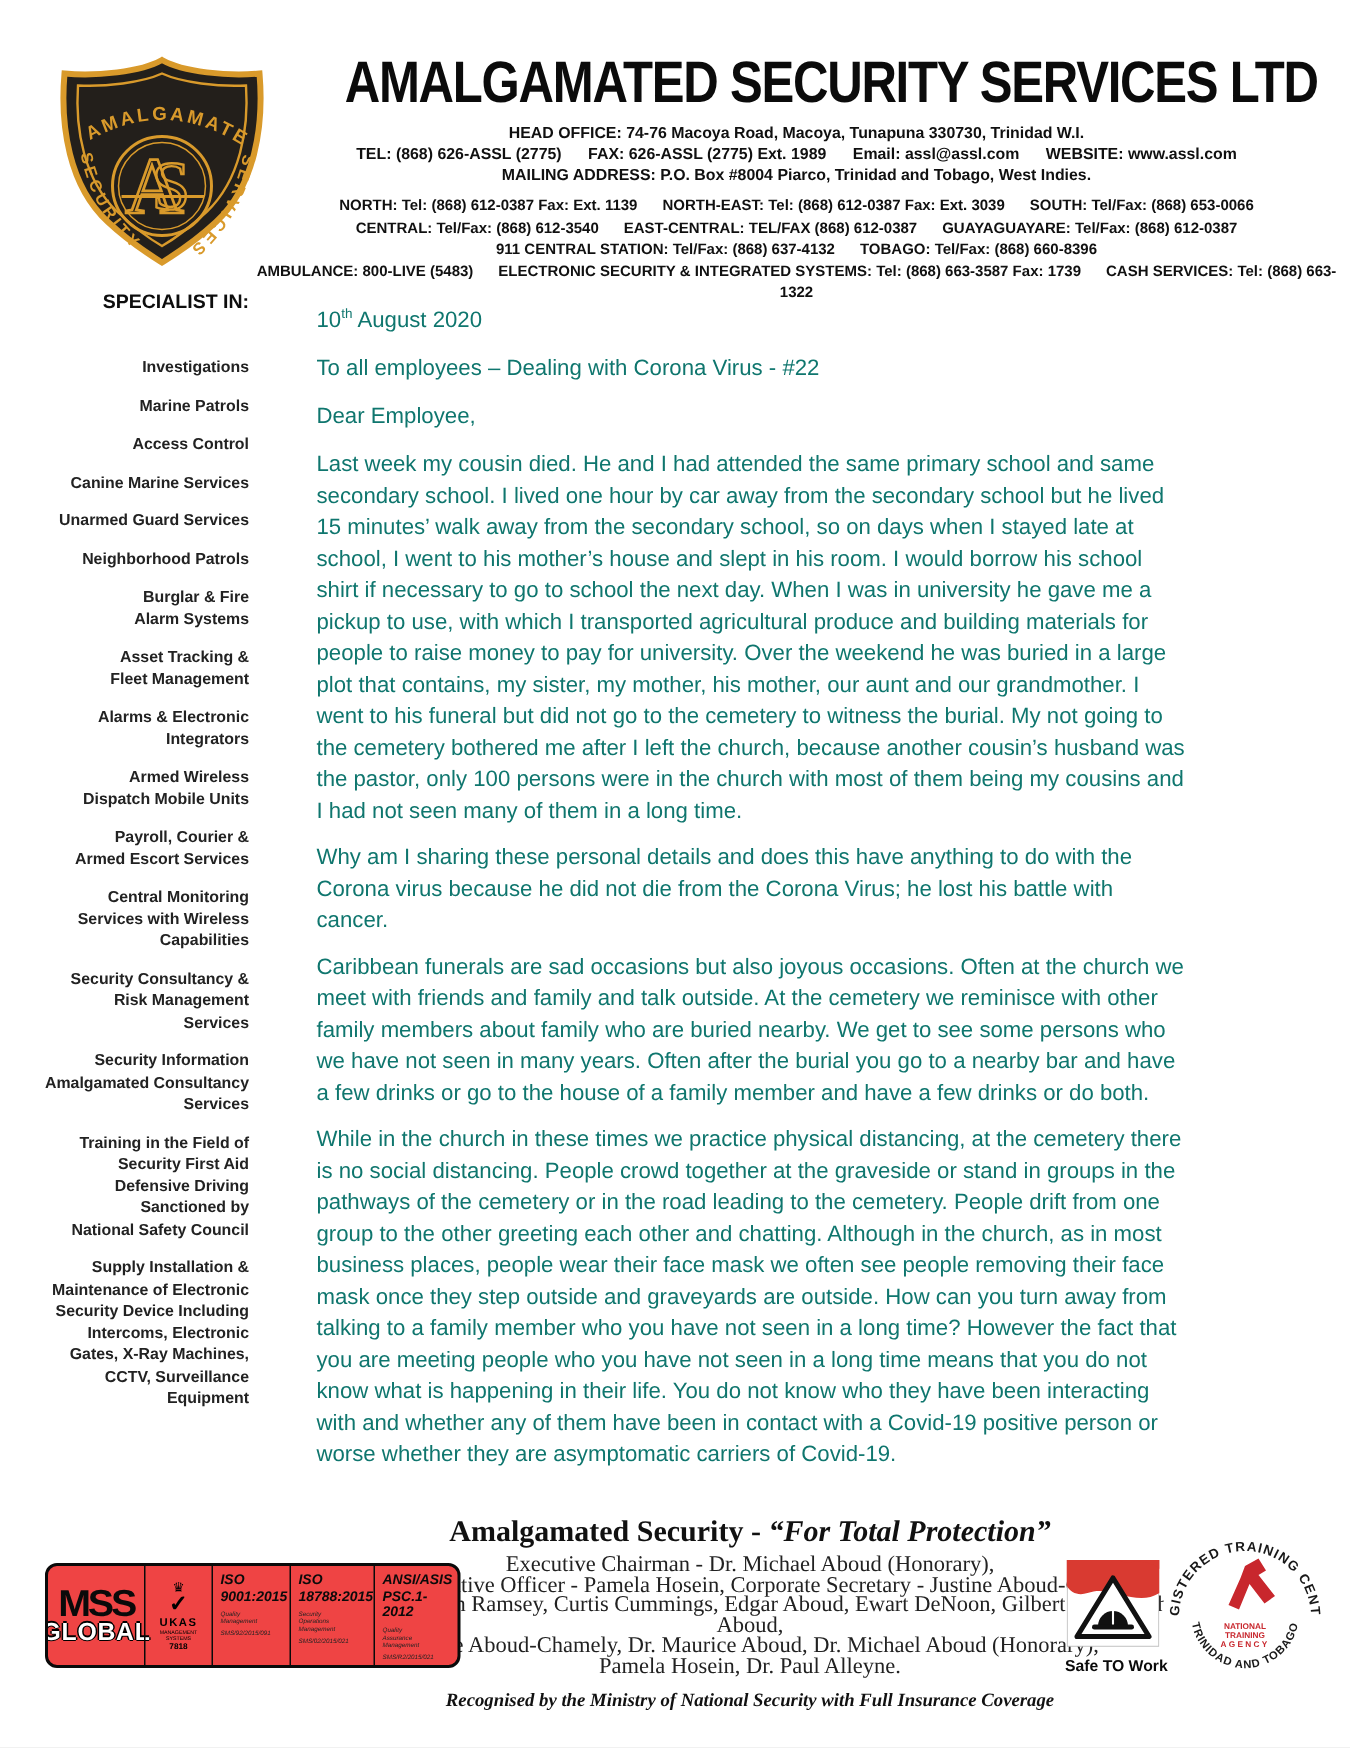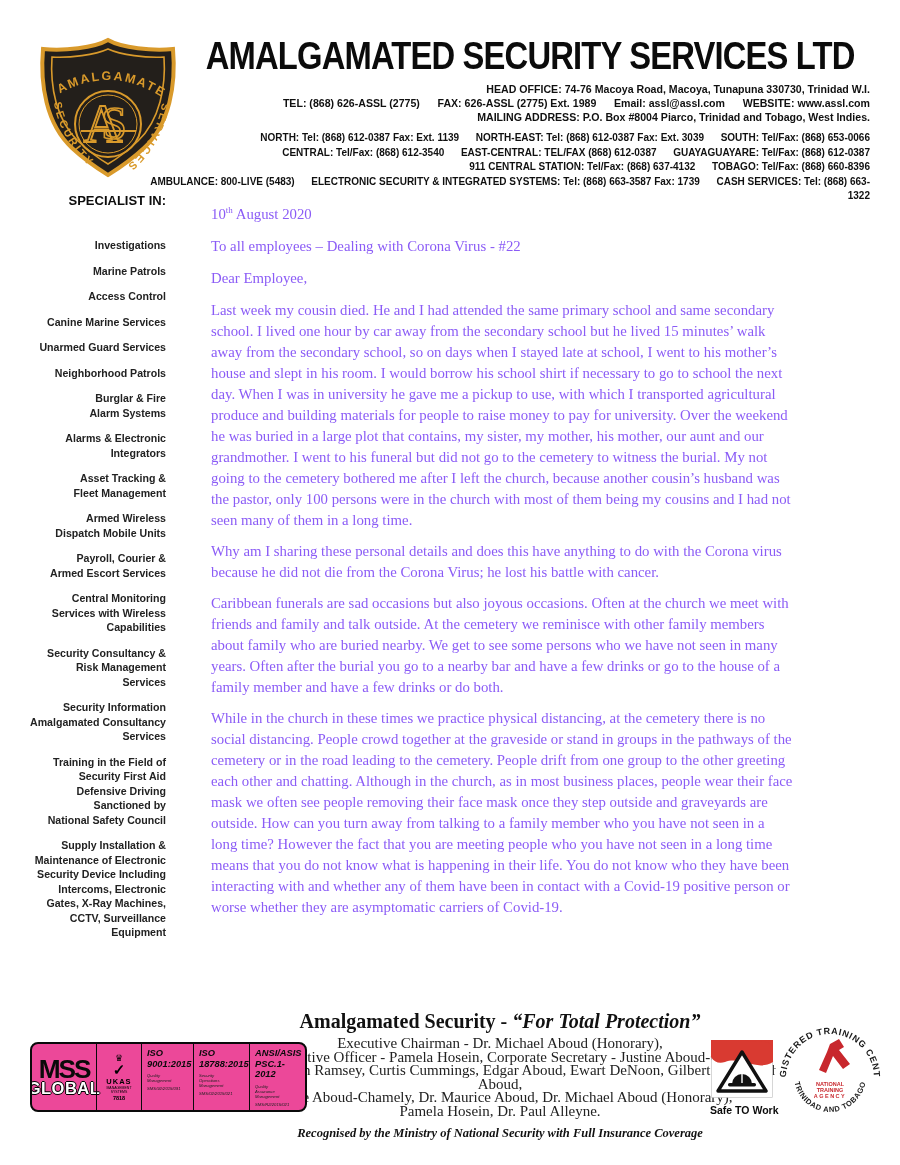--- a/index.html
+++ b/index.html
@@ -4,51 +4,51 @@
 <style>
   * { margin:0; padding:0; box-sizing:border-box; }
   html,body { background:#e8e8e8; }
   .page {
     position:relative; width:900px; height:1165px; margin:0 auto;
     background:#ffffff; overflow:hidden;
     font-family:"Liberation Sans", sans-serif; color:#1a1a1a;
   }
   
   .logo-shield { position:absolute; left:32px; top:36px; width:152px; height:142px; }
-  .header-right { position:absolute; left:144px; top:34px; width:726px; text-align:right; }
+  .header-right { position:absolute; left:168px; top:34px; width:726px; text-align:center; }
   .company-title {
     display:inline-block; font-size:39px; font-weight:800; letter-spacing:-1px;
     color:#0b0b0b; transform:scaleX(0.84); transform-origin:center; white-space:nowrap;
   }
   .hdr-line { font-weight:bold; font-size:10.6px; line-height:14px; color:#101010; white-space:pre-wrap; }
   .hdr-block1 { margin-top:4px; }
   .hdr-block2 { margin-top:7px; }
   .hdr-block2 .hdr-line { font-size:10px; line-height:14.5px; }
   
   .sidebar { position:absolute; left:20px; top:193px; width:146px; text-align:right; }
   .sidebar-title { font-size:13px; font-weight:800; color:#0d0d0d; margin-bottom:30px; }
   .sidebar-item {
     font-size:10.6px; font-weight:600; line-height:14.5px; color:#222;
     white-space:pre-line; margin-bottom:11px;
   }
   
-  .letter { position:absolute; left:211px; top:204px; width:582px; font-size:14.8px; line-height:21px; color:#8b5cf6;font-family:Liberation Serif, serif; }
+  .letter { position:absolute; left:211px; top:204px; width:582px; font-size:14.8px; line-height:21px; color:#0f766e; }
   .letter .line { margin-bottom:11px; }
   .letter sup { font-size:9px; vertical-align:super; line-height:0; }
   .para { margin-bottom:10px; }
   
   .footer-center { position:absolute; left:200px; top:1010px; width:600px; text-align:center; font-family:"Liberation Serif", serif; }
   .slogan { font-size:20px; font-weight:bold; color:#111; }
   .slogan .quote { font-style:italic; }
   .execs { margin-top:4px; font-size:15px; line-height:13.5px; color:#222; white-space:pre-line; }
   .recognised { margin-top:8px; font-size:12.5px; font-weight:bold; font-style:italic; color:#111; }
   
   .cert-strip {
     position:absolute; left:30px; top:1042px; height:70px; display:flex; align-items:stretch;
-    border:2px solid #0a0a0a; border-radius:8px; background:#ec4899; overflow:hidden;
+    border:2px solid #0a0a0a; border-radius:8px; background:#ef4444; overflow:hidden;
   }
   .cert-cell { padding:4px 5px; border-left:1px solid #0a0a0a; }
   .cert-cell:first-child { border-left:none; }
   .mss-cell { width:64px; display:flex; flex-direction:column; justify-content:center; align-items:center; }
   .mss-top { font-size:25px; font-weight:900; letter-spacing:-2px; color:#0a0a0a; line-height:22px; transform:scaleX(1.05); }
   .mss-bottom {
     font-size:16.5px; font-weight:700; letter-spacing:0.5px; line-height:16px; color:#fff;
     text-shadow:-1px 0 #000, 1px 0 #000, 0 -1px #000, 0 1px #000;
   }
   .ukas-cell { width:45px; text-align:center; display:flex; flex-direction:column; align-items:center; justify-content:center; }
@@ -116,24 +116,24 @@
   <div class="sidebar">
     <div class="sidebar-title">SPECIALIST IN:</div>
     <div class="sidebar-item">Investigations</div>
     <div class="sidebar-item">Marine Patrols</div>
     <div class="sidebar-item">Access Control</div>
     <div class="sidebar-item">Canine Marine Services</div>
     <div class="sidebar-item">Unarmed Guard Services</div>
     <div class="sidebar-item">Neighborhood Patrols</div>
     <div class="sidebar-item">Burglar &amp; Fire
 Alarm Systems</div>
+    <div class="sidebar-item">Asset Tracking &amp;
+Fleet Management</div>
     <div class="sidebar-item">Alarms &amp; Electronic
 Integrators</div>
-    <div class="sidebar-item">Asset Tracking &amp;
-Fleet Management</div>
     <div class="sidebar-item">Armed Wireless
 Dispatch Mobile Units</div>
     <div class="sidebar-item">Payroll, Courier &amp;
 Armed Escort Services</div>
     <div class="sidebar-item">Central Monitoring
 Services with Wireless
 Capabilities</div>
     <div class="sidebar-item">Security Consultancy &amp;
 Risk Management
 Services</div>

